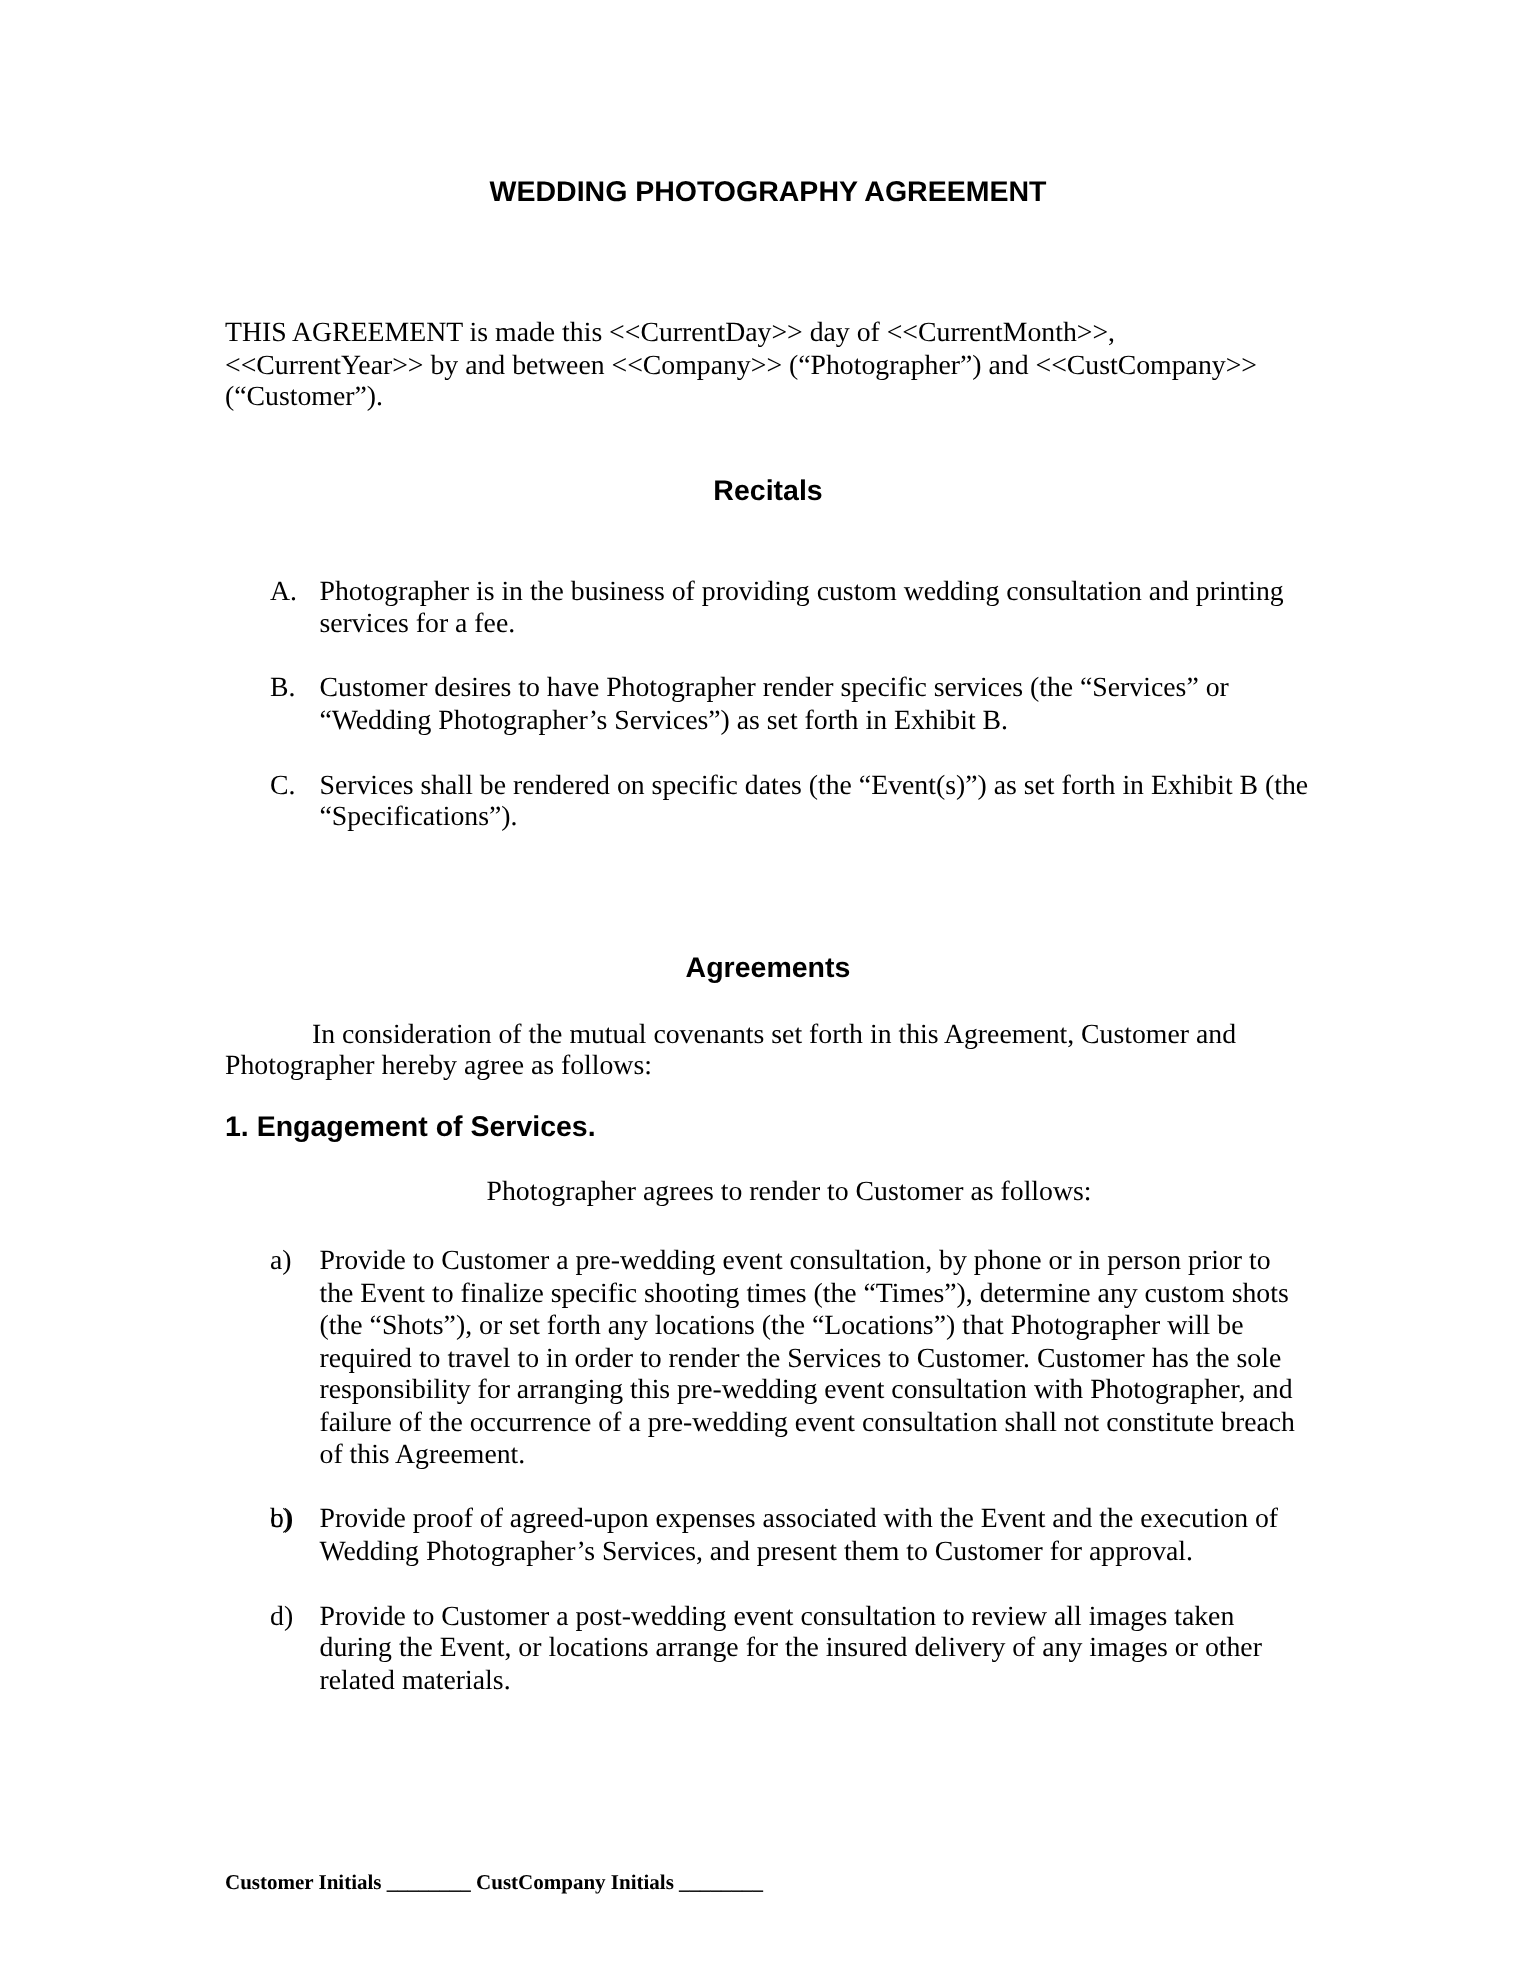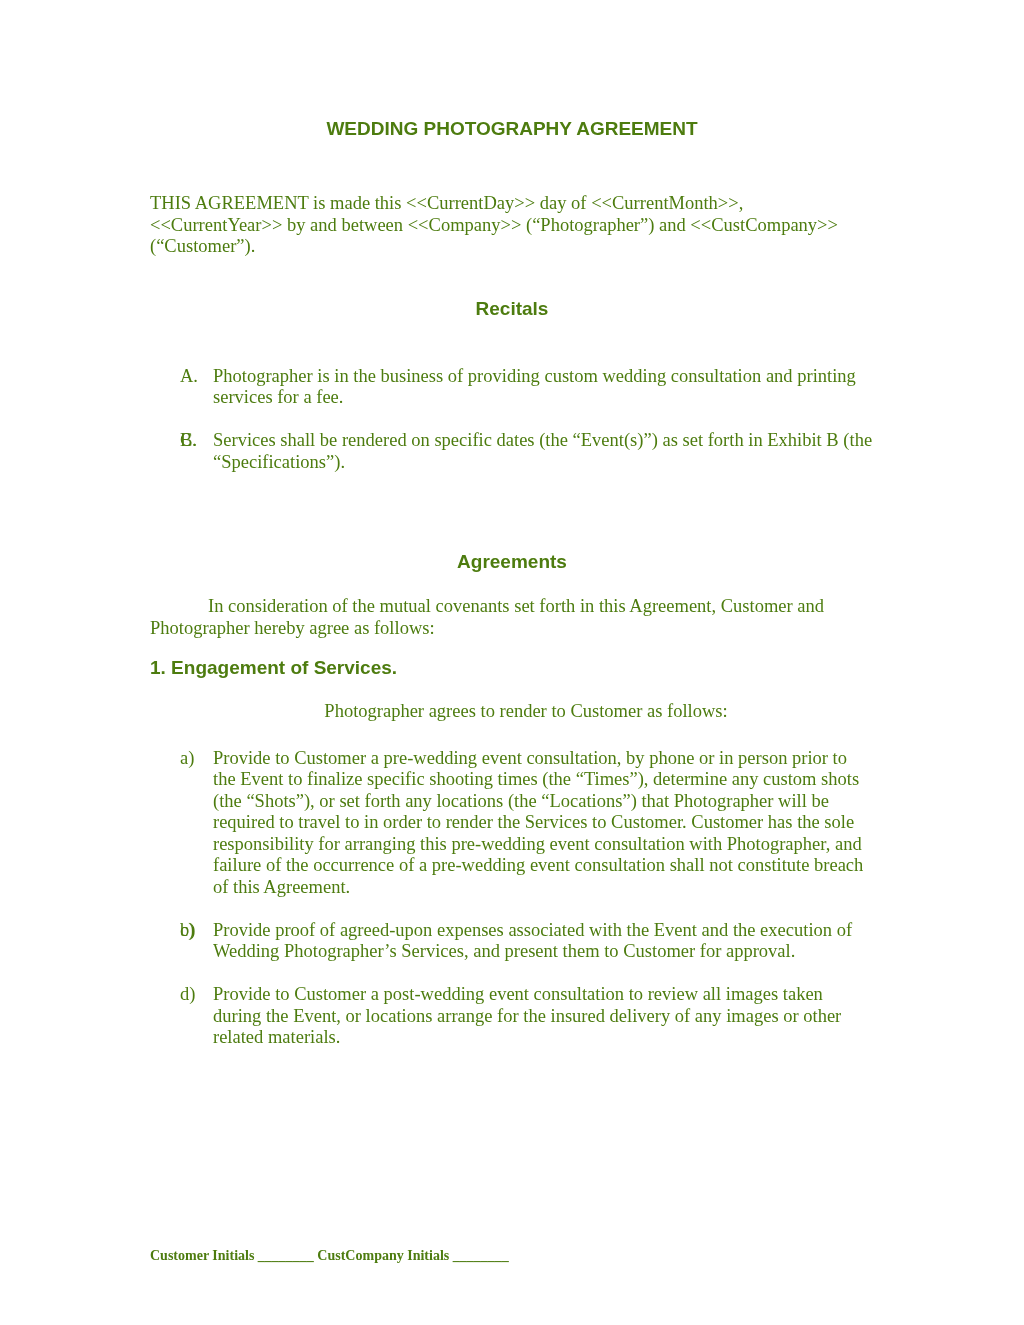--- a/index.html
+++ b/index.html
@@ -6,39 +6,39 @@
       margin: 0;
       padding: 0;
       background: #ffffff;
     }
     .page {
       position: relative;
       width: 1024px;
       height: 1325px;
       margin: 0 auto;
       background: #ffffff;
-      color: #4d7c0f;
+      color: #000000;
       box-sizing: border-box;
       padding: 118px 150px 0 150px;
       font-family: "Liberation Serif", "DejaVu Serif", serif;
       font-size: 18.5px;
       line-height: 21.5px;
       overflow: hidden;
     }
     .heading {
       font-family: "Liberation Sans", "DejaVu Sans", sans-serif;
       font-weight: bold;
       font-size: 19px;
       line-height: 22px;
       margin: 0;
     }
     .centered { text-align: center; }
 
     h1.doc-title { margin: 0; }
-    p.intro { margin: 53px 0 0 0; }
+    p.intro { margin: 72px 0 0 0; }
 
     h2.recitals-heading { margin-top: 40px; }
 
     .doc-list { margin-top: 46px; }
     .doc-list .li {
       position: relative;
       padding-left: 63px;
       margin-top: 21.5px;
     }
     .doc-list .li:first-child { margin-top: 0; }
@@ -75,20 +75,21 @@
 
   <h2 class="heading centered recitals-heading">Recitals</h2>
 
   <div class="doc-list recitals-list">
     <div class="li">
       <span class="marker">A.</span>
       <span class="li-text">Photographer is in the business of providing custom wedding consultation and printing services for a fee.</span>
     </div>
     <div class="li">
       <span class="marker">B.</span>
+      <span class="li-text">Customer desires to have Photographer render specific services (the “Services” or “Wedding Photographer’s Services”) as set forth in Exhibit B.</span>
     </div>
     <div class="li">
       <span class="marker">C.</span>
       <span class="li-text">Services shall be rendered on specific dates (the “Event(s)”) as set forth in Exhibit B (the “Specifications”).</span>
     </div>
   </div>
 
   <h2 class="heading centered agreements-heading">Agreements</h2>
 
   <p class="consideration">In consideration of the mutual covenants set forth in this Agreement, Customer and Photographer hereby agree as follows:</p>

